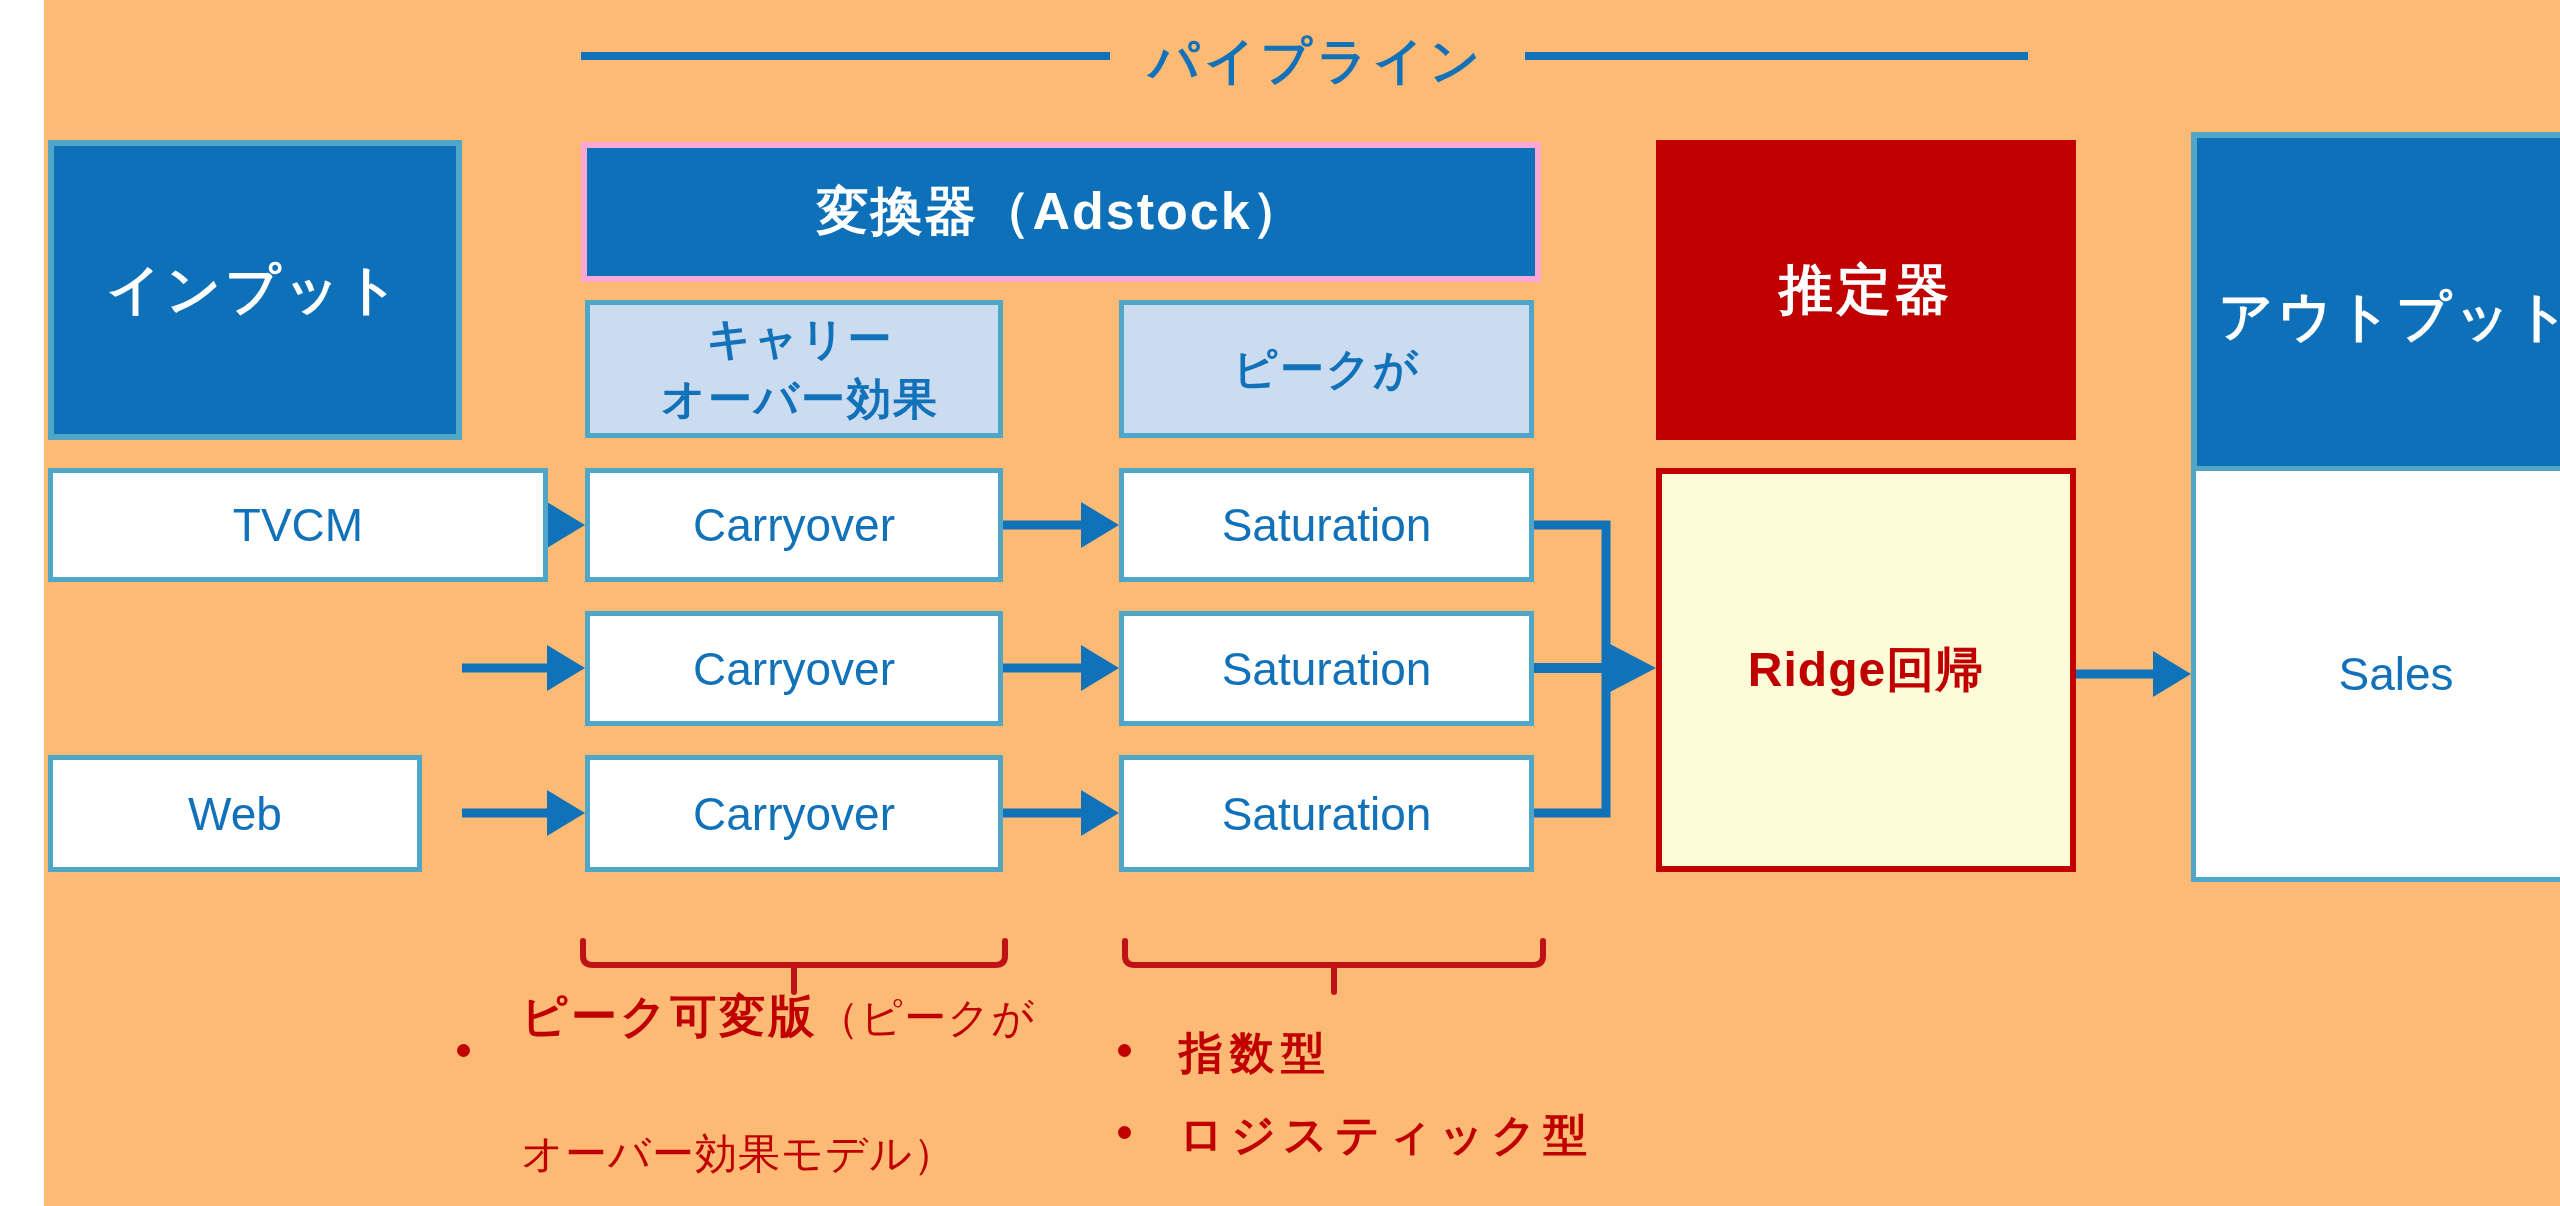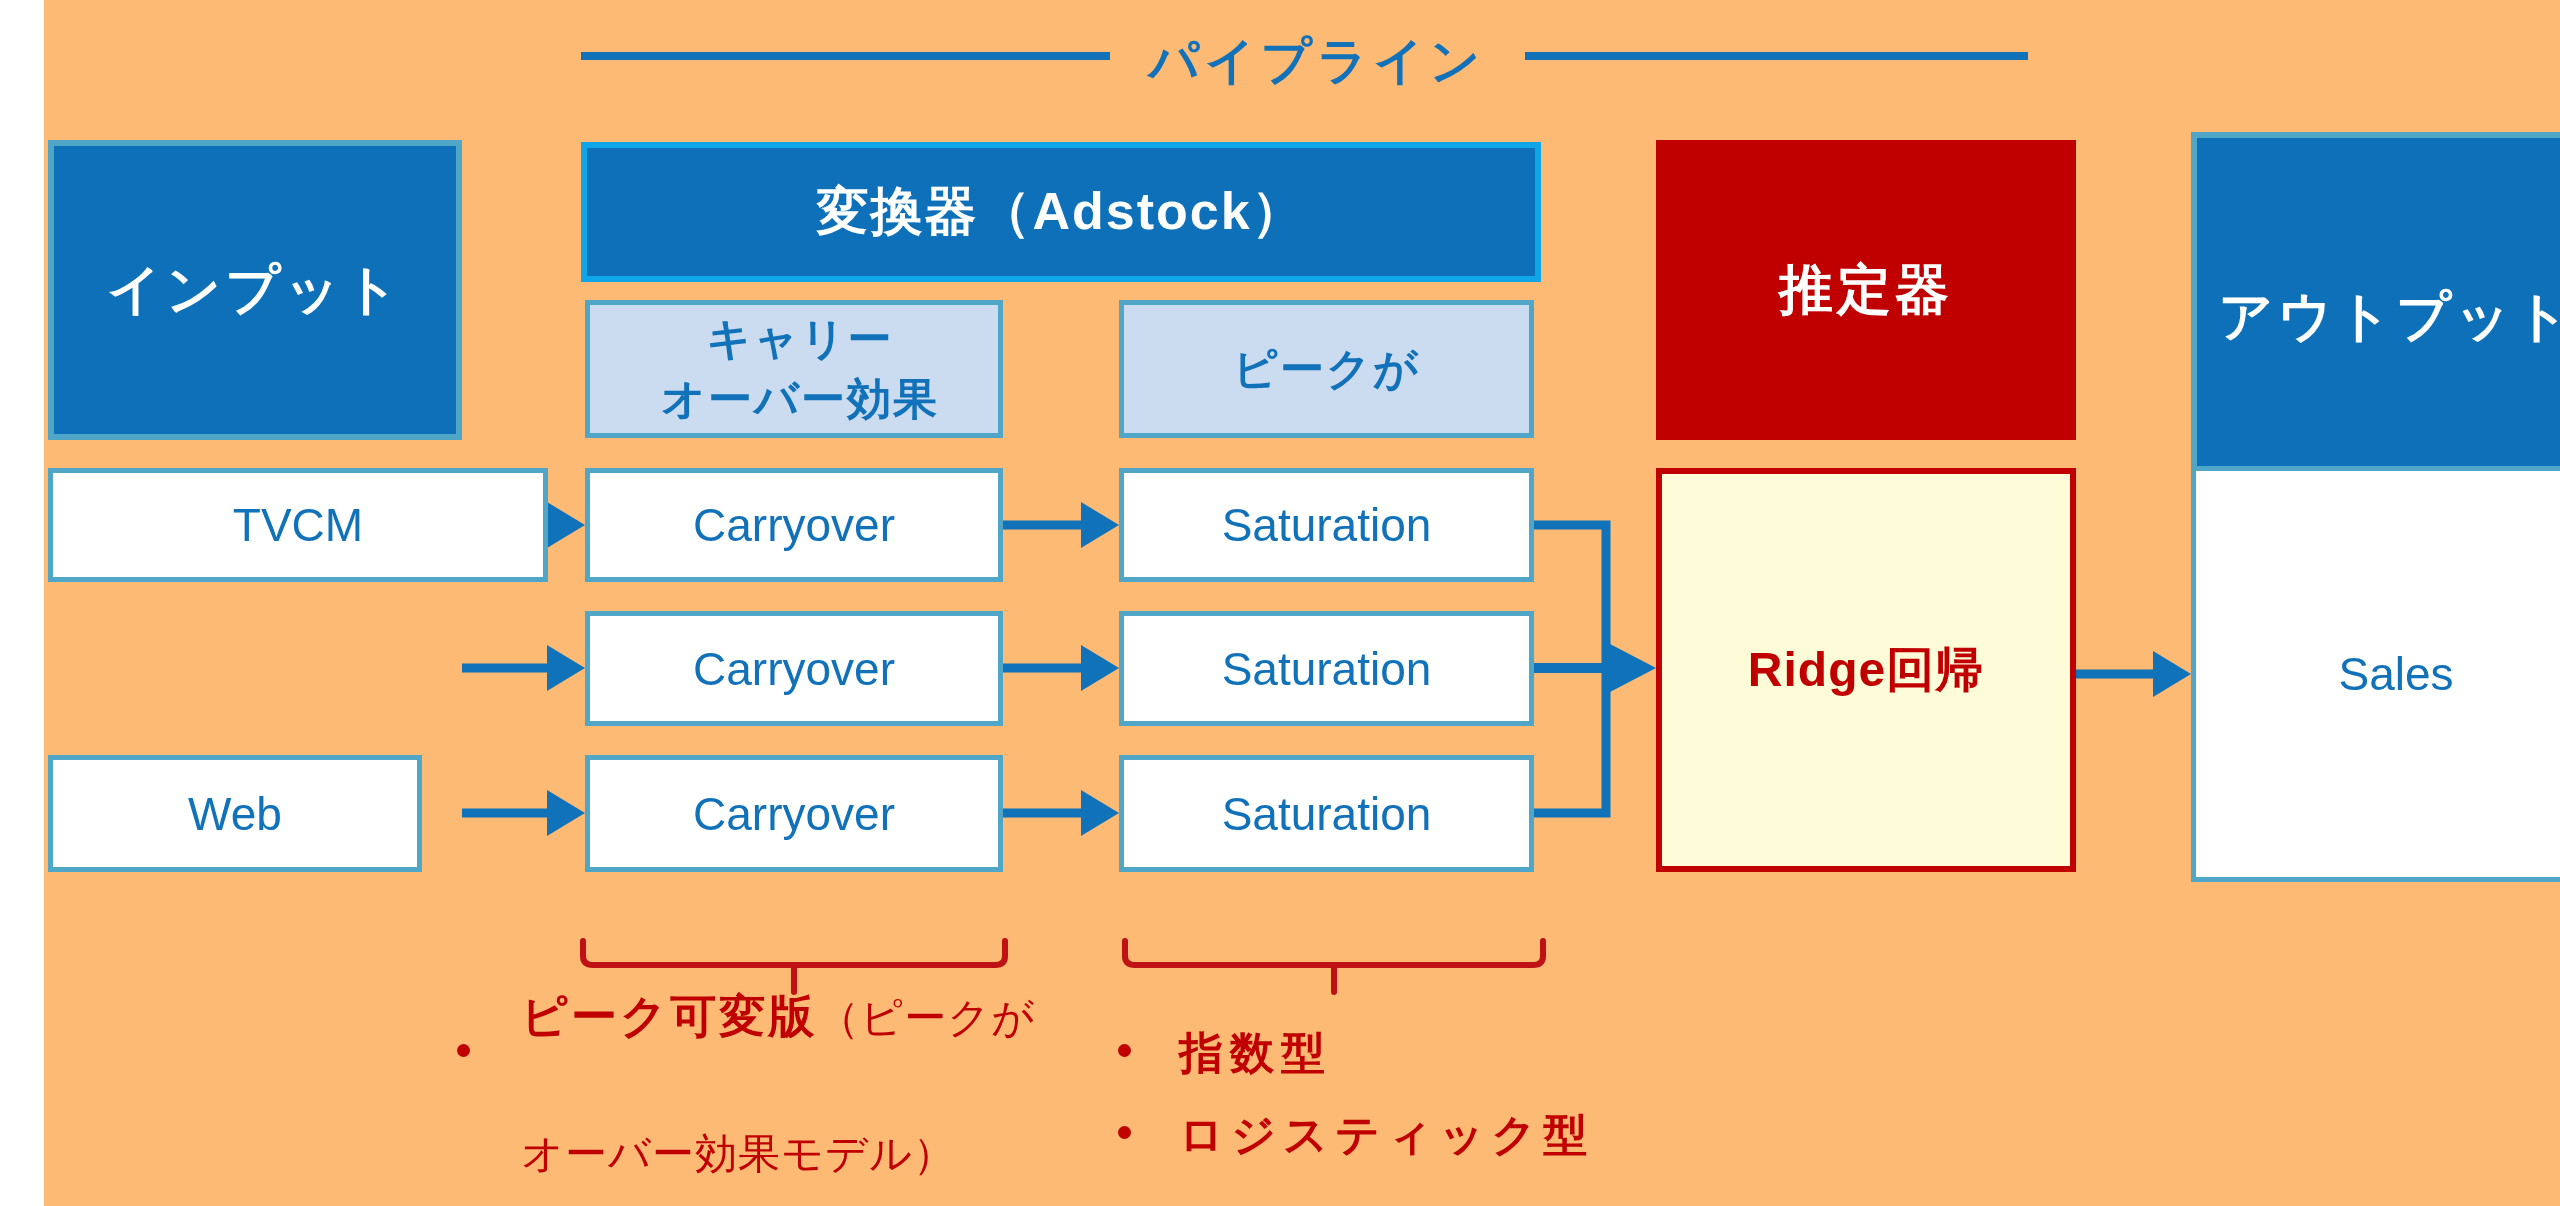--- a/index.html
+++ b/index.html
@@ -4,21 +4,21 @@
 <style>
   html,body{margin:0;padding:0;background:#ffffff;}
   .canvas{
     position:relative;width:2560px;height:1206px;background:#fdba74;overflow:hidden;
     font-family:Liberation Sans, sans-serif;
     margin-left:44px;
   }
   .canvas svg.overlay{position:absolute;left:0;top:0;width:2560px;height:1206px;}
   .box{position:absolute;box-sizing:border-box;display:flex;align-items:center;justify-content:center;text-align:center;}
   .hdr-blue{background:#0D70B8;border:6px solid #4FA6C6;color:#ffffff;font-weight:bold;font-size:54px;letter-spacing:4px;}
-  .hdr-trans{background:#0D70B8;border:6px solid #0ea5e9;color:#ffffff;font-weight:bold;font-size:52px;letter-spacing:2px;}
+  .hdr-trans{background:#0D70B8;border:6px solid #f9a8d4;color:#ffffff;font-weight:bold;font-size:52px;letter-spacing:2px;}
   .hdr-red{background:#C00000;border:none;color:#ffffff;font-weight:bold;font-size:54px;letter-spacing:4px;}
   .sub-blue{background:#CBDCF0;border:5px solid #4FA6C6;color:#1171B9;font-weight:bold;font-size:44px;line-height:60px;letter-spacing:2px;flex-direction:column;}
   .node{background:#ffffff;border:5px solid #4FA6C6;color:#1171B9;font-size:46px;}
   .ridge{background:#FEFBD8;border:6px solid #C00000;color:#C00000;font-weight:bold;font-size:48px;letter-spacing:1px;}
   .title{position:absolute;top:28px;left:1273px;transform:translateX(-50%);color:#1171B9;font-weight:bold;font-size:50px;letter-spacing:5px;white-space:nowrap;}
   .note{position:absolute;color:#C00000;white-space:nowrap;}
   .note-b{font-weight:bold;font-size:46px;letter-spacing:3px;}
   .note-r{font-size:42px;letter-spacing:1px;}
   .sat-bullet{font-weight:bold;font-size:44px;letter-spacing:7px;}
   .dot{position:absolute;width:13px;height:13px;border-radius:50%;background:#C00000;}

